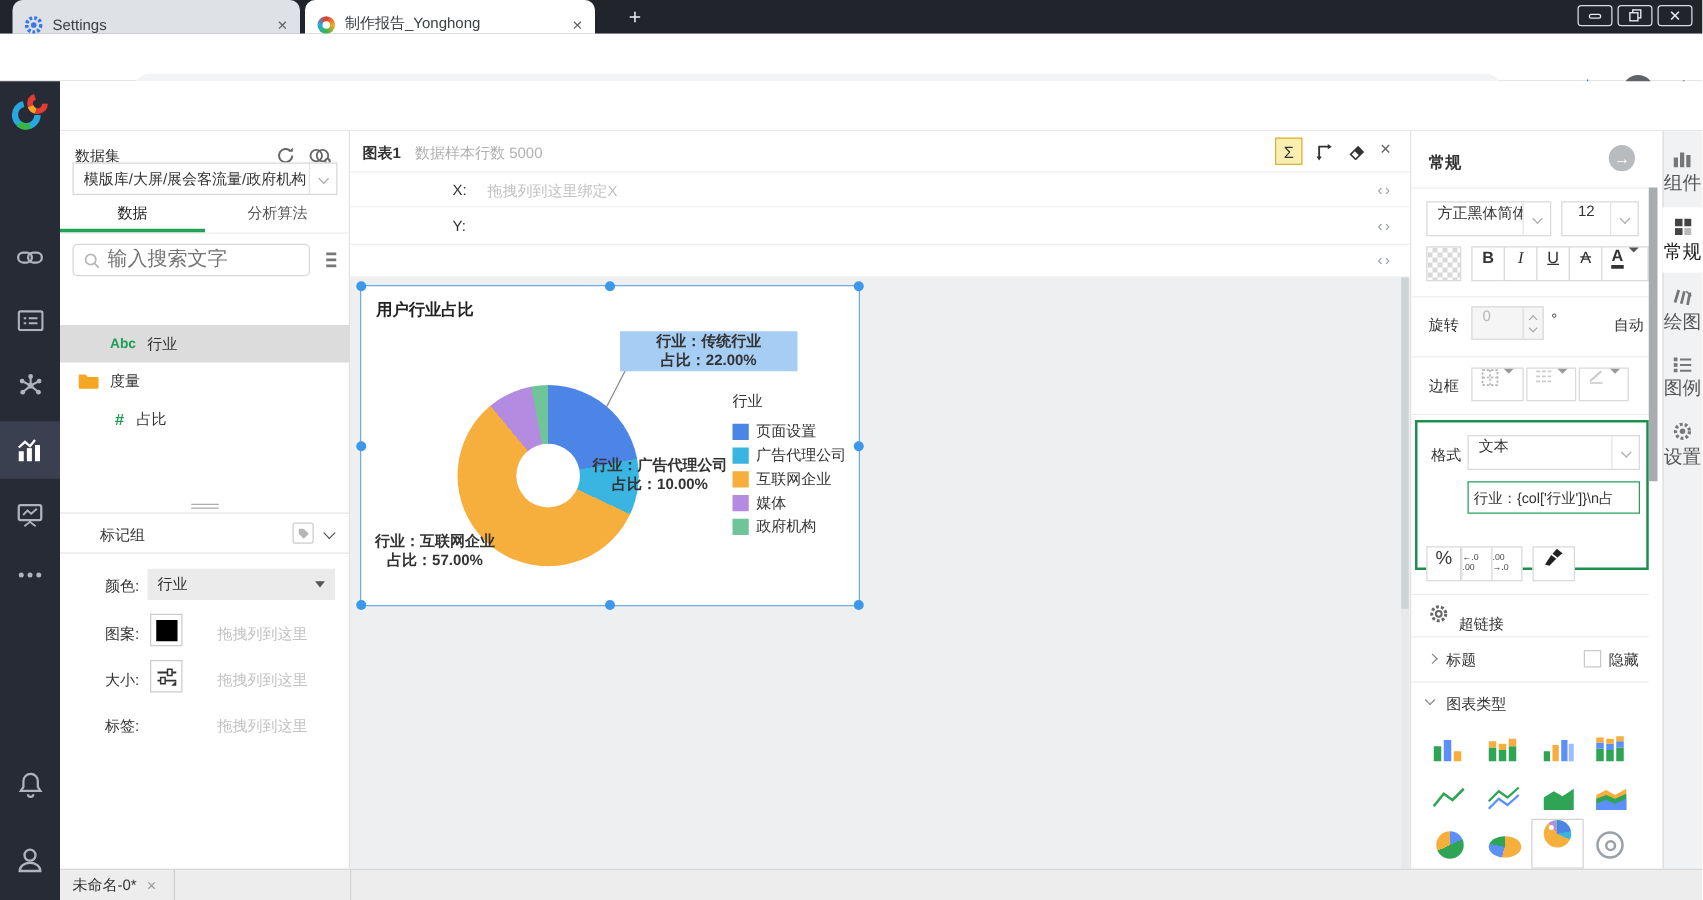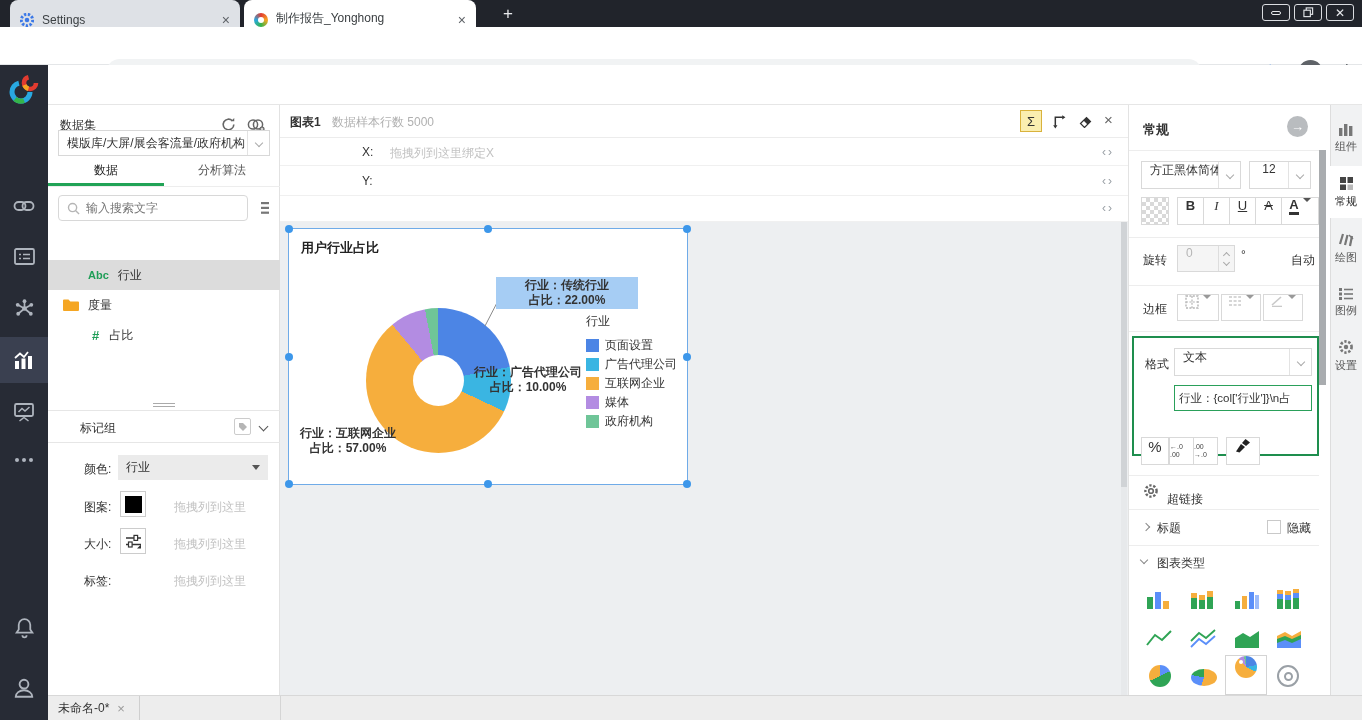--- a/index.html
+++ b/index.html
@@ -68,27 +68,27 @@
   .cchev { width:6px; height:6px; border-right:1.4px solid #aaa; border-bottom:1.4px solid #aaa; transform:rotate(45deg); }
   .checker { background:
       repeating-conic-gradient(#d9d9d9 0 25%, #ffffff 0 50%) 0 0/8px 8px; }
   .greenchk { width:16px; height:16px; background:#27a855; border-radius:3px; position:relative; }
   .greenchk::after { content:""; position:absolute; left:4px; top:2.5px; width:6px; height:9px; border-right:2px solid #fff; border-bottom:2px solid #fff; transform:rotate(40deg); }
   .fmtnum { font-size:7px; line-height:8px; color:#444; text-align:center; }
   .ringicon { border:2px solid #9aa0a6; border-radius:50%; }
 
   
   .rrail { left:1330px; top:105px; width:32px; height:590px; background:#f1f2f3; border-left:1px solid #ddd; }
-  .rritem { left:1330px; width:32px; height:52px; display:flex; flex-direction:column; align-items:center; justify-content:center; gap:3px; color:#555; font-size:11px; }
+  .rritem { left:1330px; width:32px; height:52px; display:flex; flex-direction:column; align-items:center; justify-content:center; gap:3px; color:#555; font-size:15px; }
   .rritem.active { background:#fff; color:#222; }
 
   
   .bottombar { left:48px; top:695px; width:1314px; height:25px; background:#ededed; border-top:1px solid #d8d8d8; }
 
-  input { font-family:inherit; font-size:12px; color:#333; outline:none; }
+  input { font-family:inherit; font-size:16px; color:#333; outline:none; }
 </style>
 </head>
 <body>
 
 <div class="app">
 
   <div class="abs tabstrip">
     <div class="abs btab" style="left:10px;width:230px;background:#dee1e6;">
       <svg width="14" height="14" viewBox="0 0 16 16">
           <circle cx="8" cy="8" r="6.5" fill="none" stroke="#3b78e7" stroke-width="3.4" stroke-dasharray="2.6 1.8"></circle>
@@ -371,21 +371,21 @@
     <div class="abs component">
       <span class="abs" style="left:12px;top:10px;font-weight:bold;font-size:13px;color:#222;">用户行业占比</span>
 
       <div class="abs" style="left: 77px; top: 79px; width: 145px; height: 145px; border-radius: 50%; background: conic-gradient(rgb(76, 133, 229) 0deg, rgb(76, 133, 229) 79.2deg, rgb(58, 181, 226) 79.2deg, rgb(58, 181, 226) 115.2deg, rgb(246, 174, 61) 115.2deg, rgb(246, 174, 61) 320.4deg, rgb(179, 140, 226) 320.4deg, rgb(179, 140, 226) 349.2deg, rgb(111, 197, 152) 349.2deg, rgb(111, 197, 152) 360deg);"></div>
       <div class="abs" style="left:124px;top:126px;width:51px;height:51px;border-radius:50%;background:#fff;"></div>
 
       <svg class="abs" style="left:0;top:0;width:400px;height:257px;pointer-events:none;">
           <line x1="196" y1="97" x2="212" y2="66" stroke="#8a8a8a" stroke-width="1"></line>
         </svg>
 
-      <div class="callout" style="left:207px;top:48px;width:142px;padding:1px 0;background:#a6cdf4;">
+      <div class="callout" style="left:207px;top:36px;width:142px;padding:1px 0;background:#a6cdf4;">
         <div>行业：传统行业</div>
         <div>占比：22.00%</div>
       </div>
       <div class="callout" style="left:178px;top:136px;width:122px;">
         <div>行业：广告代理公司</div>
         <div>占比：10.00%</div>
       </div>
       <div class="callout" style="left:6px;top:197px;width:106px;">
         <div>行业：互联网企业</div>
         <div>占比：57.00%</div>

